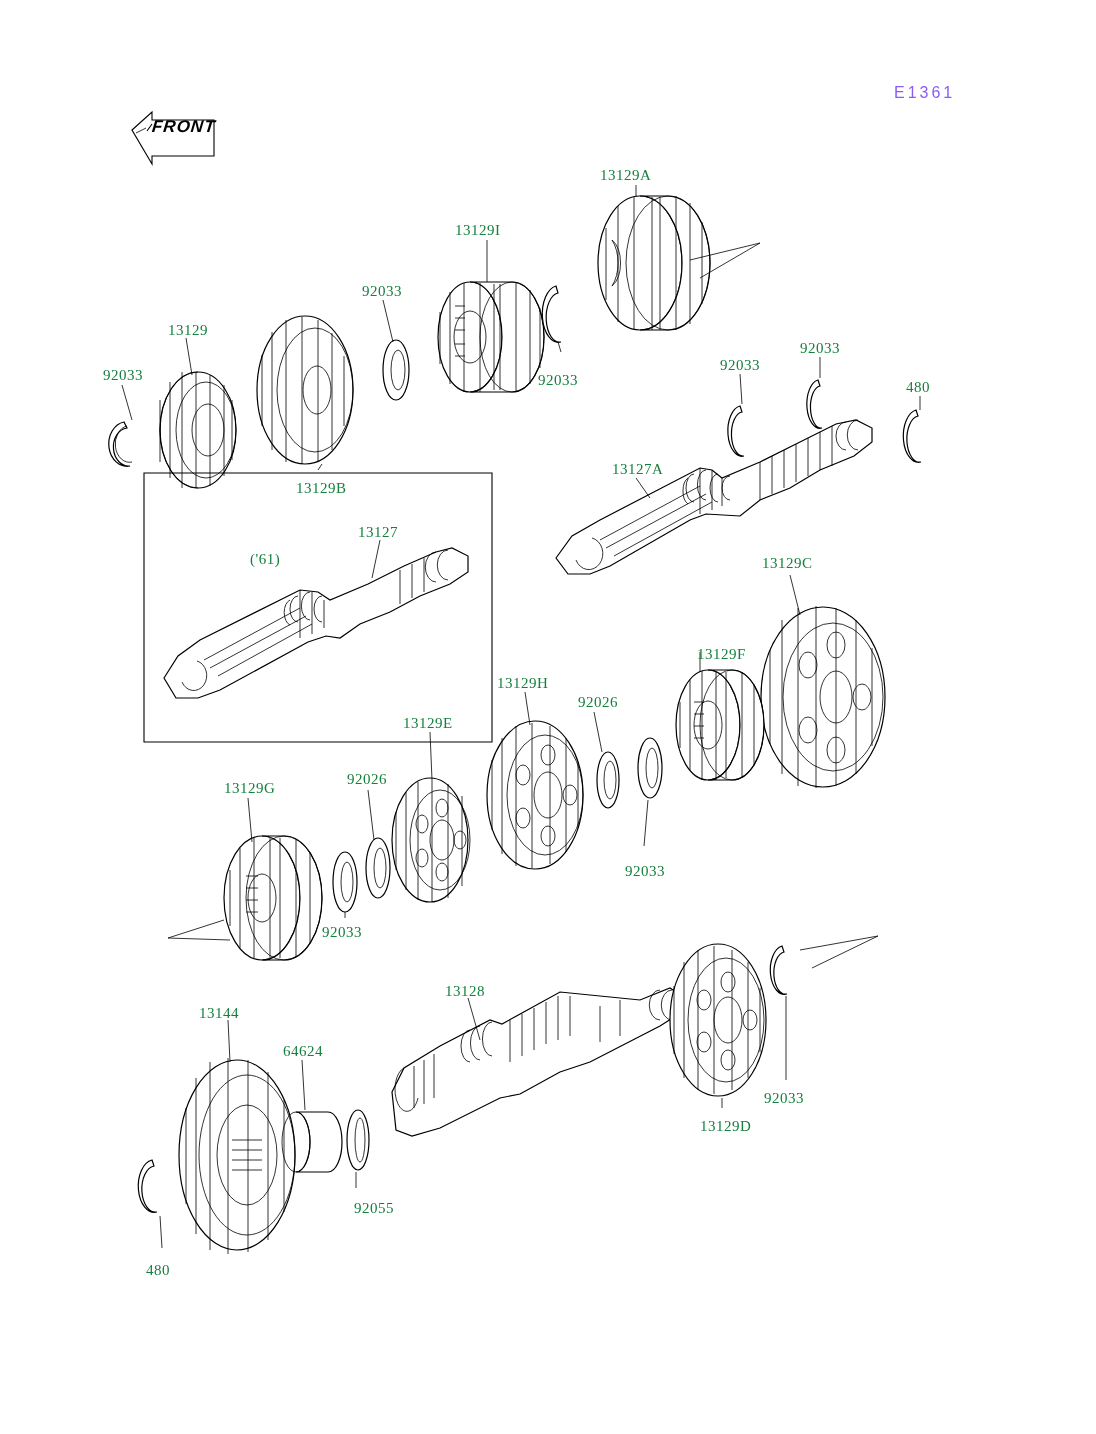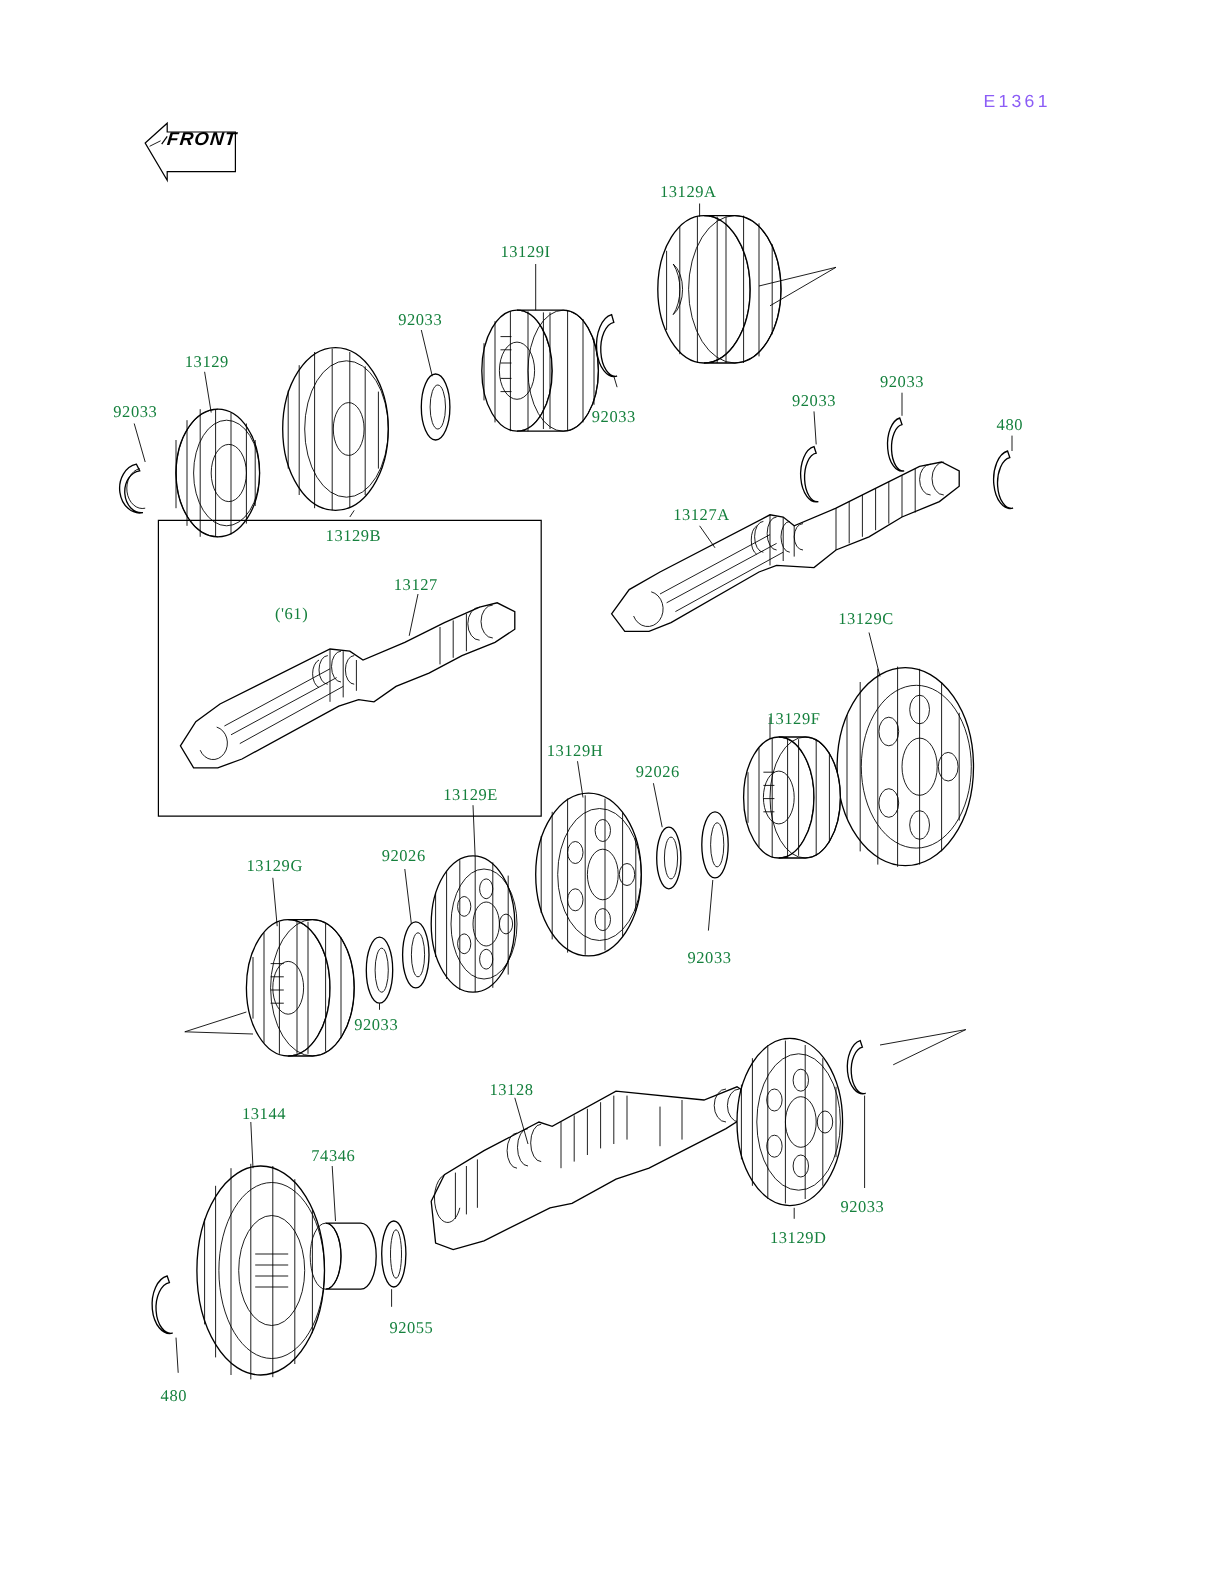--- a/index.html
+++ b/index.html
@@ -329,21 +329,21 @@
   <div class="label" style="left:250px; top:551px;">('61)</div>
   <div class="label" style="left:762px; top:555px;">13129C</div>
   <div class="label" style="left:676px; top:646px;margin-left:21px;">13129F</div>
   <div class="label" style="left:497px; top:675px;">13129H</div>
   <div class="label" style="left:578px; top:694px;">92026</div>
   <div class="label" style="left:403px; top:715px;">13129E</div>
   <div class="label" style="left:625px; top:863px;">92033</div>
   <div class="label" style="left:347px; top:771px;">92026</div>
   <div class="label" style="left:224px; top:780px;">13129G</div>
   <div class="label" style="left:322px; top:924px;">92033</div>
-  <div class="label" style="left:220px; top:1005px;">13144</div>
-  <div class="label" style="left:283px; top:1043px;">74346</div>
+  <div class="label" style="left:199px; top:1005px;">13144</div>
+  <div class="label" style="left:283px; top:1043px;">64624</div>
   <div class="label" style="left:445px; top:983px;">13128</div>
   <div class="label" style="left:764px; top:1090px;">92033</div>
   <div class="label" style="left:700px; top:1118px;">13129D</div>
   <div class="label" style="left:338px; top:1200px;margin-left:16px;">92055</div>
   <div class="label" style="left:146px; top:1262px;">480</div>
 
 </div>
 
 </body></html>

